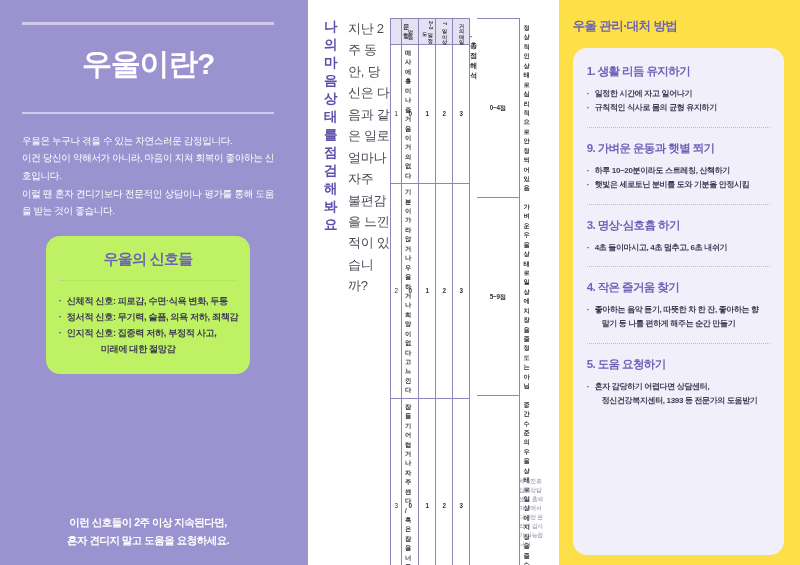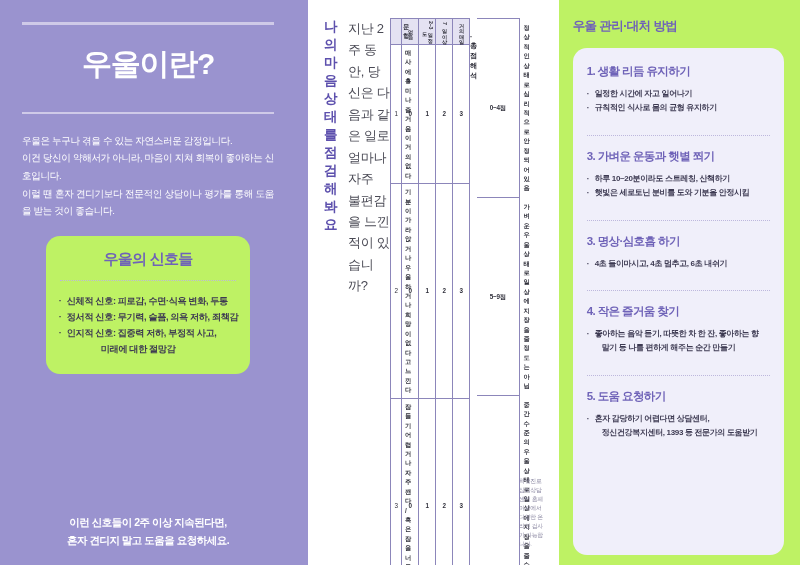--- a/index.html
+++ b/index.html
@@ -136,32 +136,32 @@
   }
   .mid-footer {
     margin-top: auto; margin-bottom: 8px;
     font-size: 5.9px; color: #8b88a2; letter-spacing: -0.25px;
   }
 
   
   .right-panel {
     width: 258px; height: 565px;
     padding: 18px 16px 10px 14px;
-    background: #bef264;
+    background: #fde047;
     display: flex; flex-direction: column;
   }
   .right-title {
     font-size: 12.5px; font-weight: bold; color: #6f63b8;
     letter-spacing: -0.6px; margin-bottom: 13px;
   }
   .tips-card {
     background: #f0effa; border-radius: 14px;
     padding: 16px 14px 14px 14px;
     flex: 1;
-    display: flex; flex-direction: column; gap: 8px;
+    display: flex; flex-direction: column;
   }
   .tip { padding-bottom: 11px; }
   .tip + .tip { padding-top: 13px; border-top: 1.5px dotted #bdb7dd; }
   .tip-head {
     font-size: 11.5px; font-weight: bold; color: #6f63b8;
     letter-spacing: -0.6px; margin-bottom: 8px;
   }
   .tip ul { list-style: none; }
   .tip ul li {
     font-size: 8px; color: #3d3a52; font-weight: bold;
@@ -347,21 +347,21 @@
             <span>일정한 시간에 자고 일어나기</span>
           </li>
           <li>
             <span class="dot">·</span>
             <span>규칙적인 식사로 몸의 균형 유지하기</span>
           </li>
         </ul>
       </div>
 
       <div class="tip">
-        <div class="tip-head">3. 가벼운 운동과 햇볕 쬐기</div>
+        <div class="tip-head">9. 가벼운 운동과 햇볕 쬐기</div>
         <ul>
           <li>
             <span class="dot">·</span>
             <span>하루 10~20분이라도 스트레칭, 산책하기</span>
           </li>
           <li>
             <span class="dot">·</span>
             <span>햇빛은 세로토닌 분비를 도와 기분을 안정시킴</span>
           </li>
         </ul>

